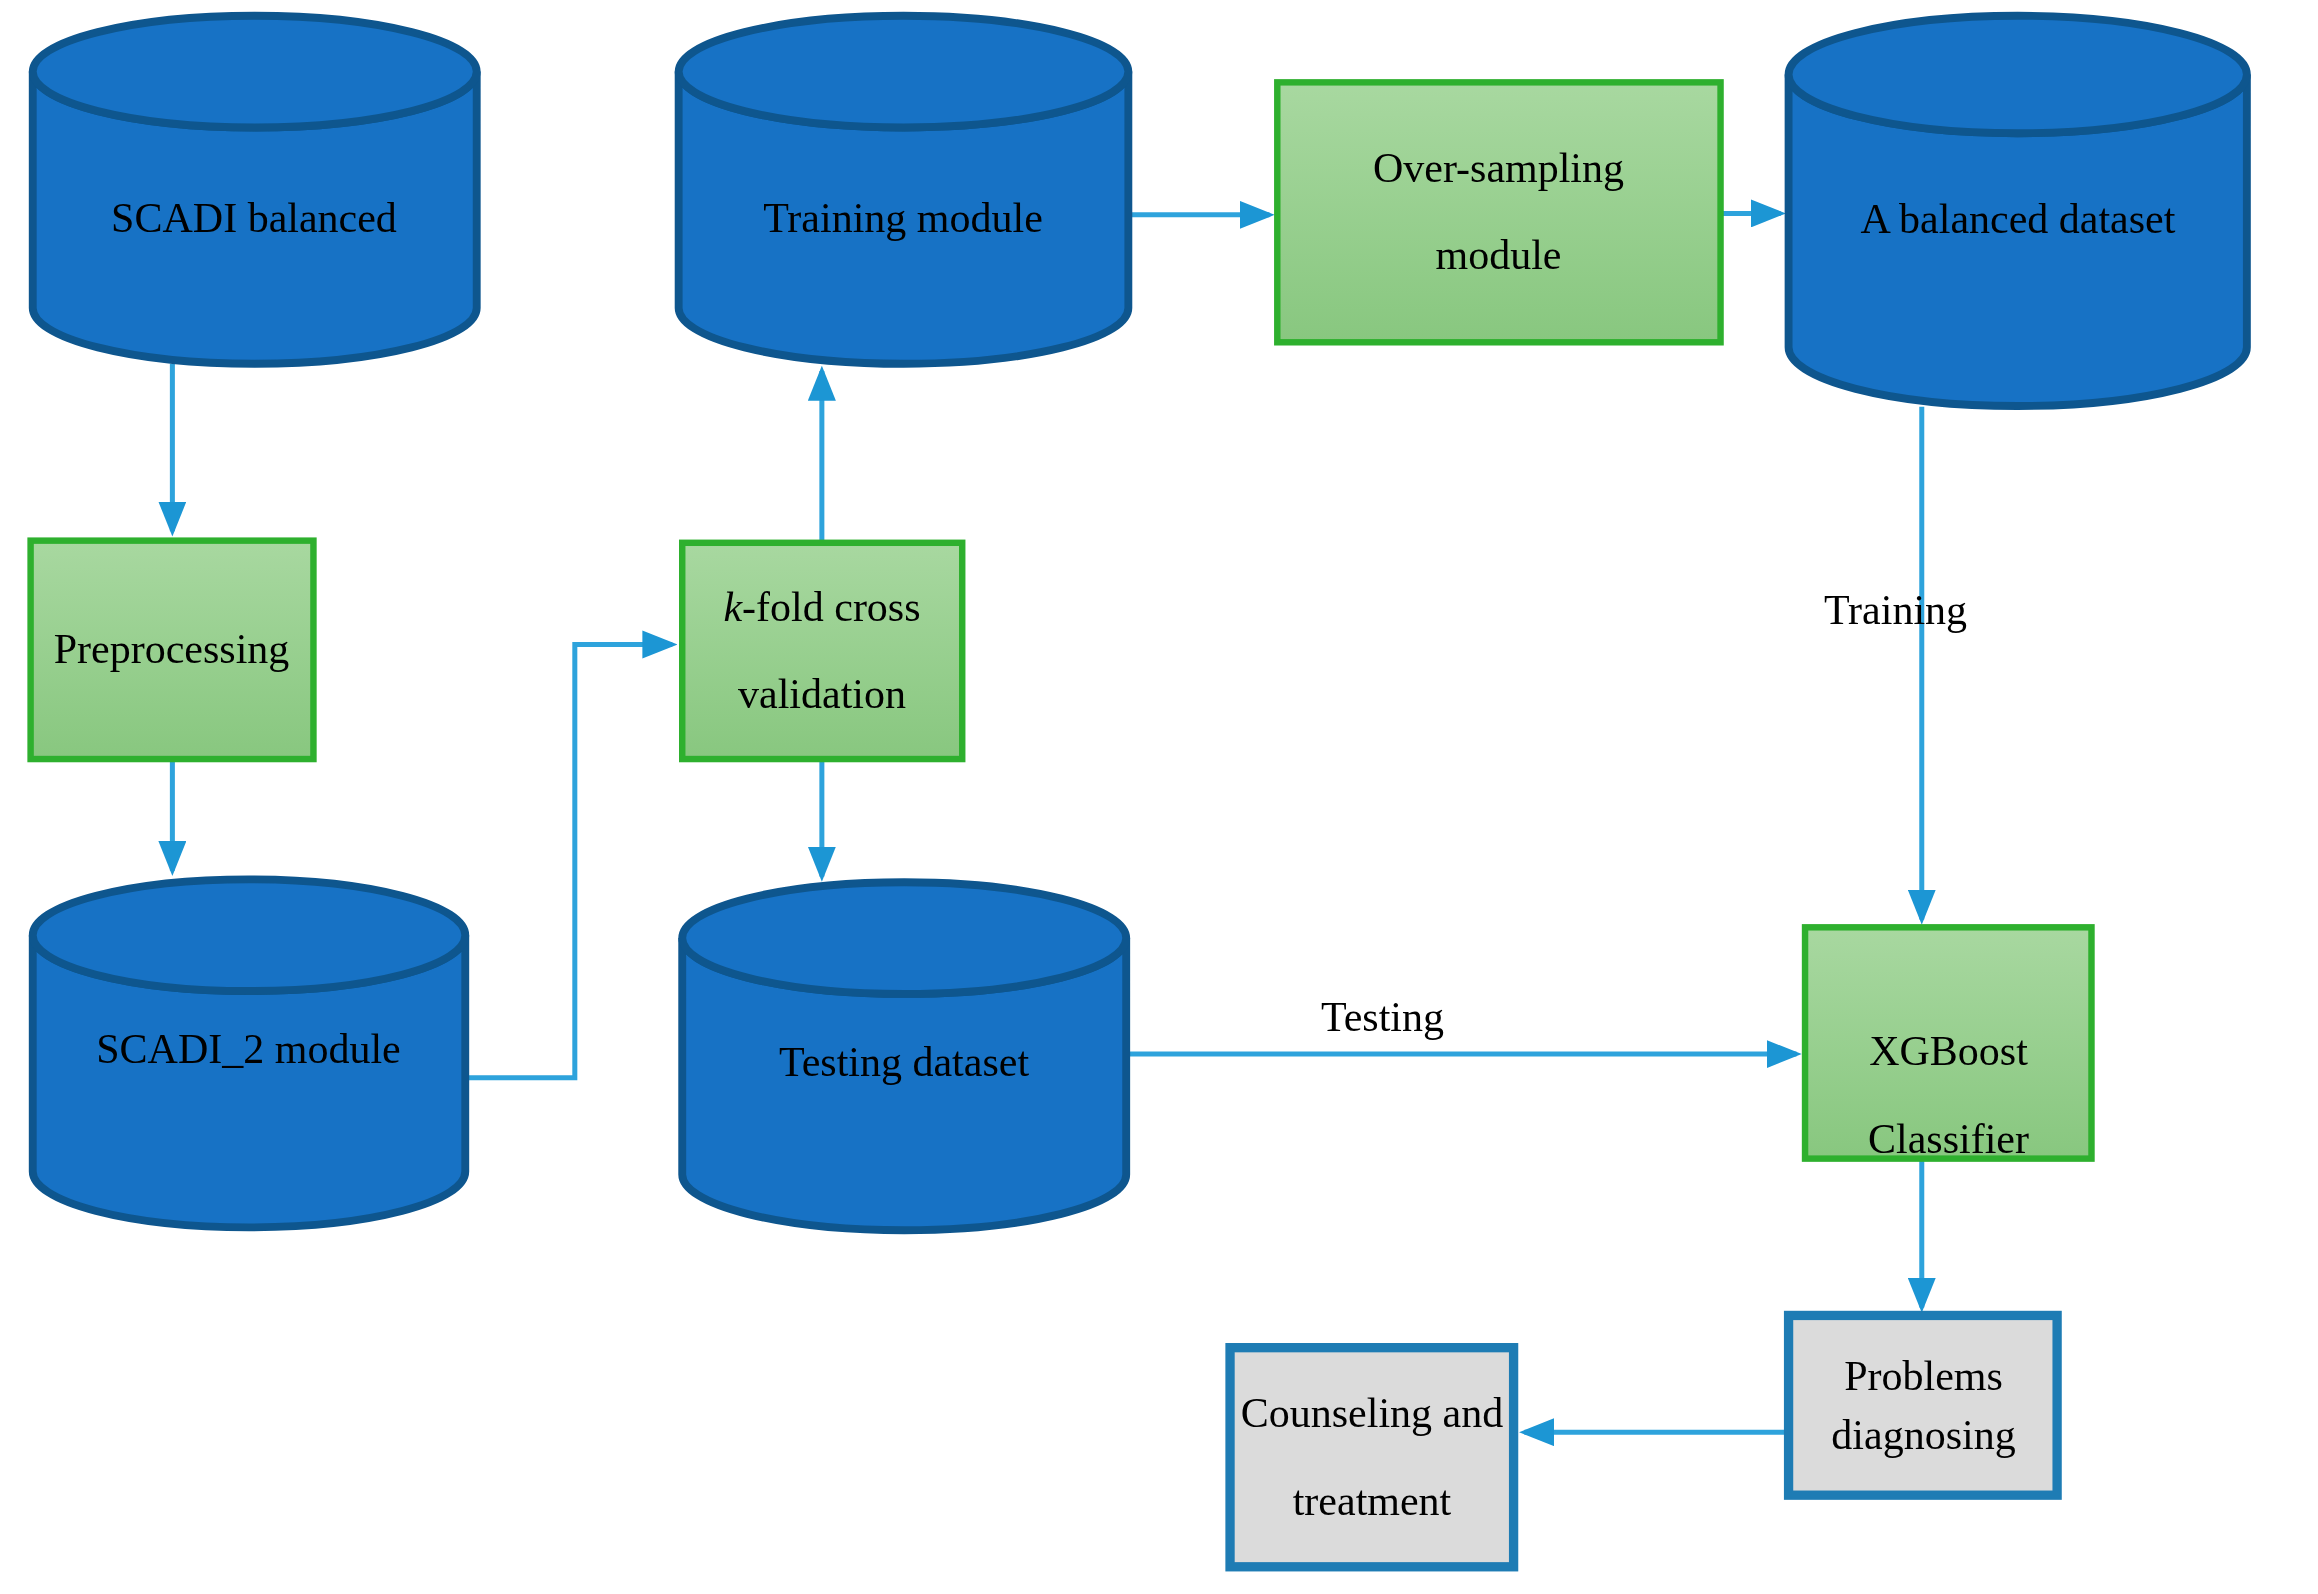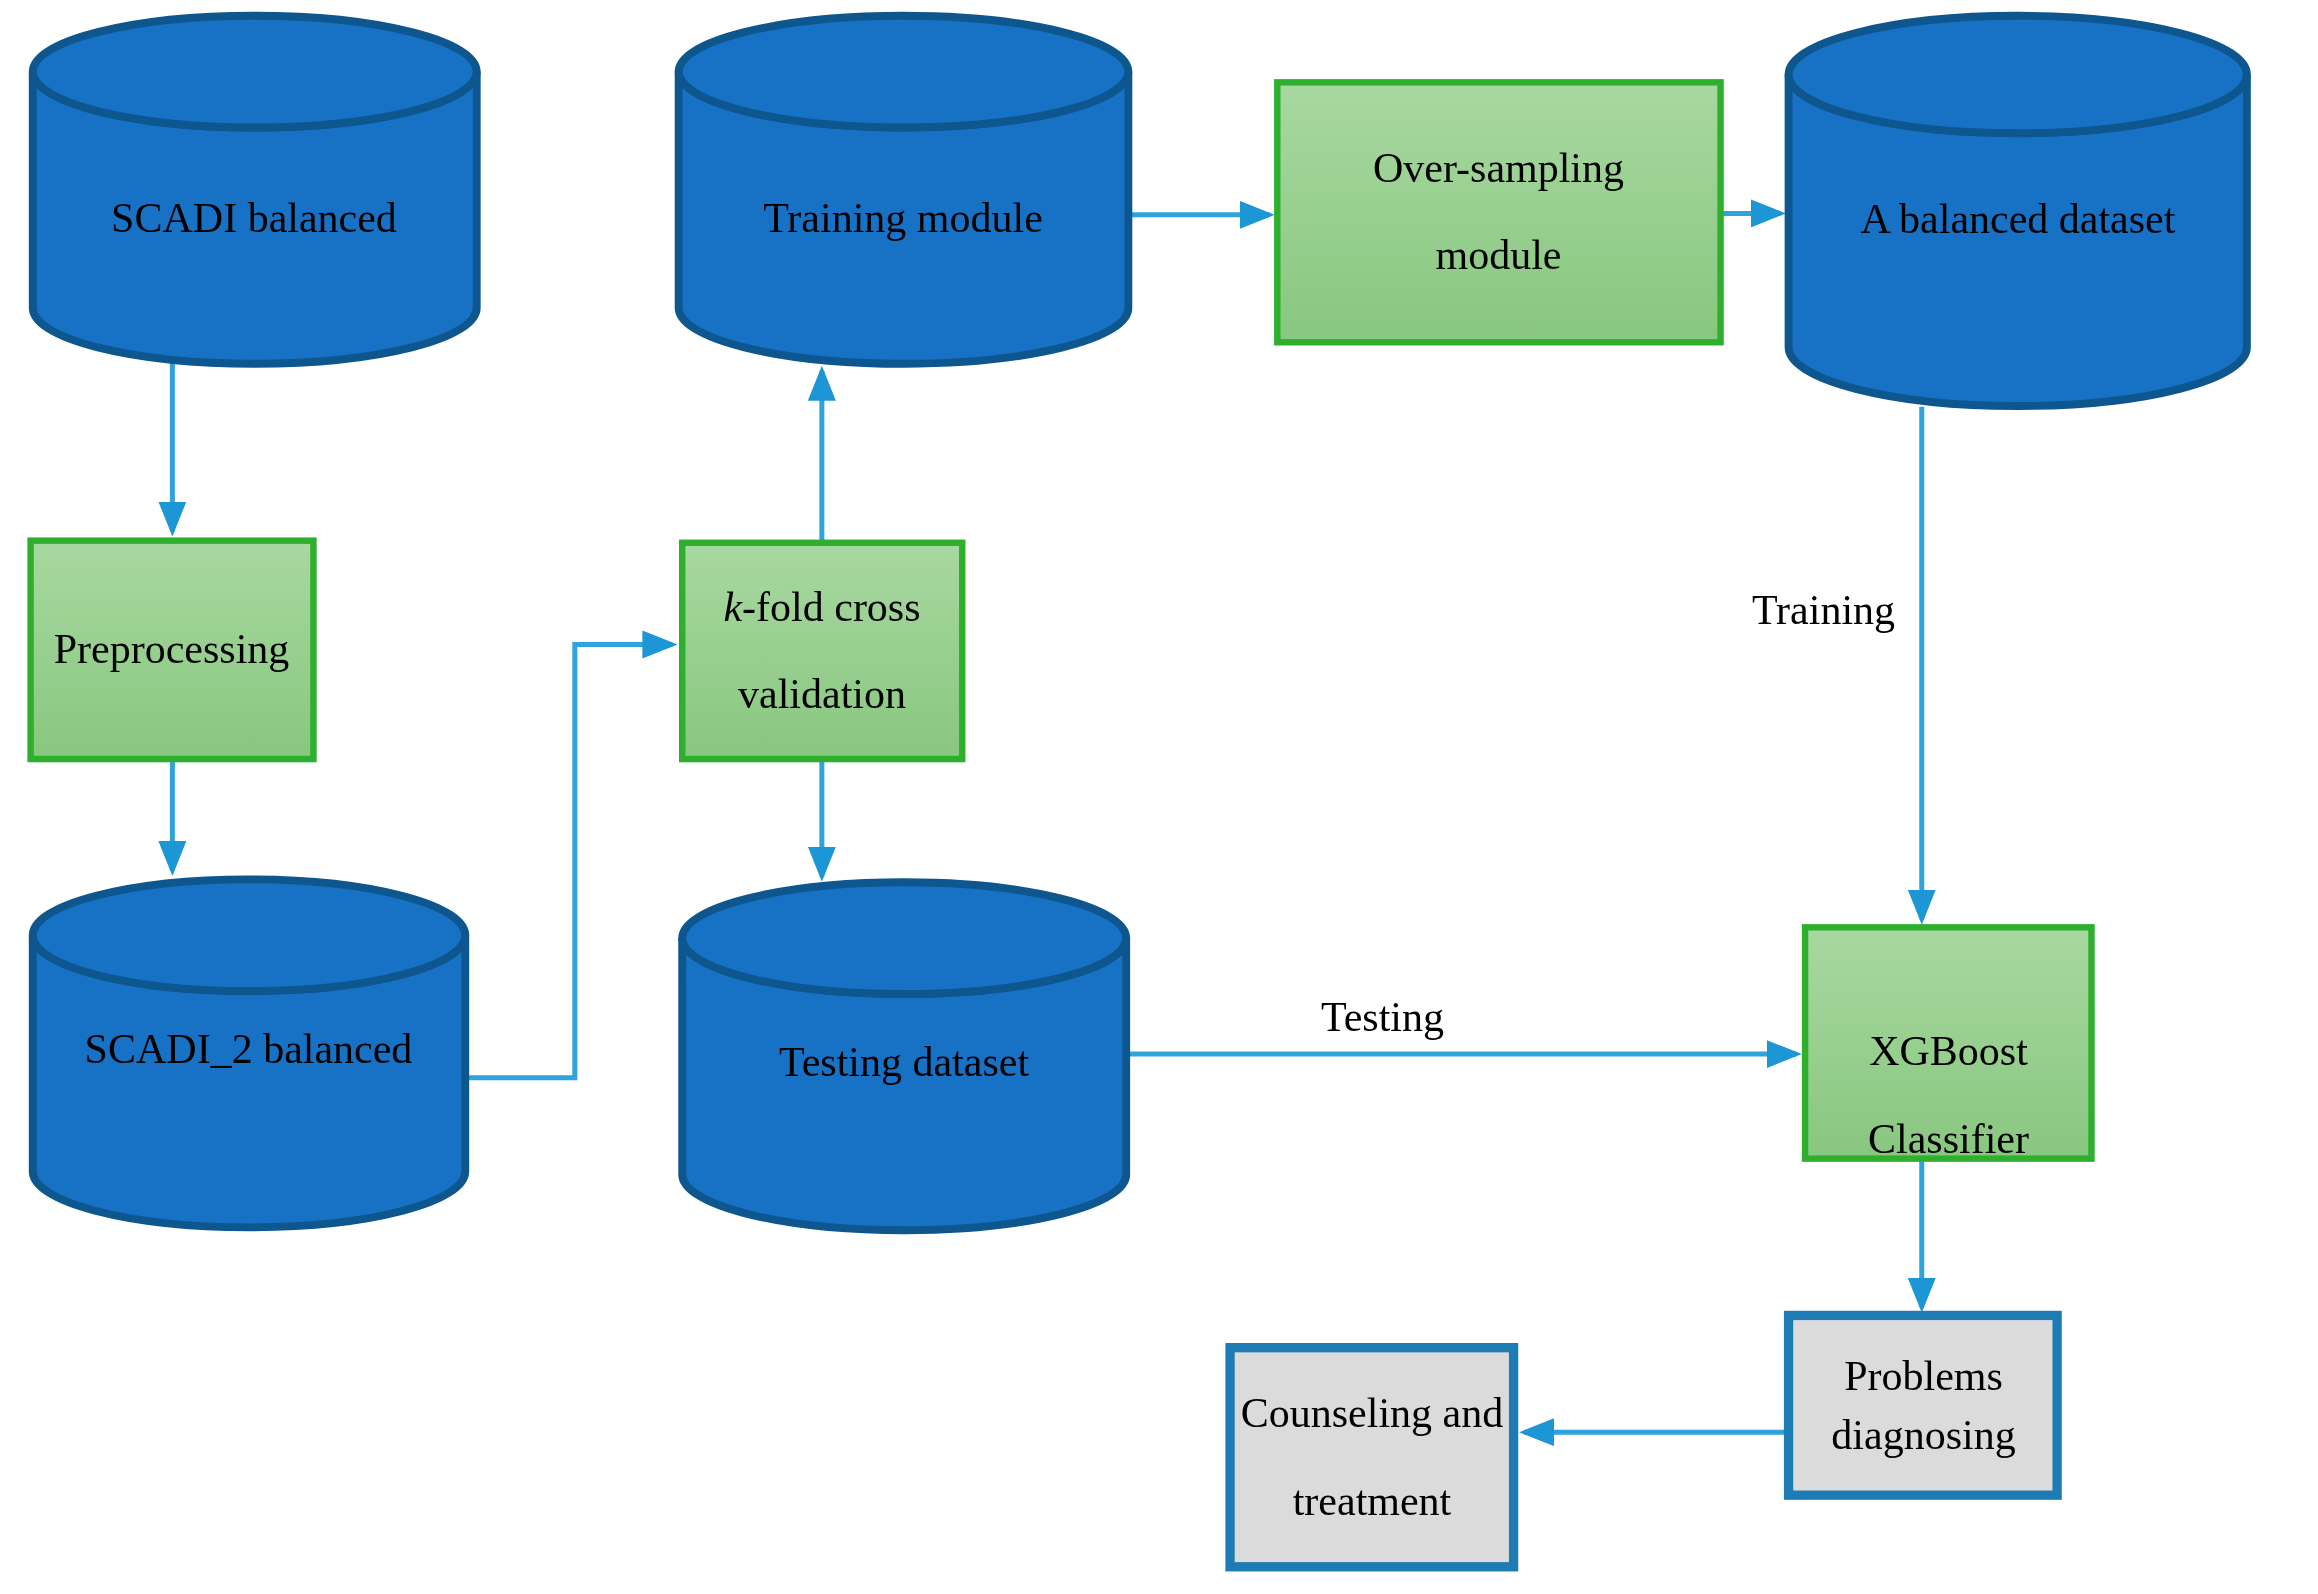--- a/index.html
+++ b/index.html
@@ -127,21 +127,21 @@
 
   <div class="label" style="left:678px; top:115px; width:450px; height:208px;">
     <div class="line">Training module</div>
   </div>
 
   <div class="label" style="left:1789px; top:112px; width:458px; height:215px;">
     <div class="line">A balanced dataset</div>
   </div>
 
   <div class="label" style="left:32px; top:946px; width:433px; height:208px;">
-    <div class="line">SCADI_2 balanced</div>
+    <div class="line">SCADI_2 module</div>
   </div>
 
   <div class="label" style="left:682px; top:960px; width:444px; height:205px;">
     <div class="line">Testing dataset</div>
   </div>
 
   <div class="label" style="left:30px; top:541px; width:283px; height:218px;">
     <div class="line">Preprocessing</div>
   </div>
 
@@ -163,18 +163,18 @@
   <div class="label" style="left:1789px; top:1316px; width:269px; height:180px; gap:11px;">
     <div class="line">Problems</div>
     <div class="line">diagnosing</div>
   </div>
 
   <div class="label" style="left:1230px; top:1348px; width:284px; height:219px; ">
     <div class="line">Counseling and</div>
     <div class="line">treatment</div>
   </div>
 
-  <div class="edge-label" style="left:1716px; top:587px; width:215px; height:46px;">Training</div>
+  <div class="edge-label" style="left:1788px; top:587px; width:215px; height:46px;">Training</div>
 
   <div class="edge-label" style="left:1275px; top:994px; width:215px; height:46px;">Testing</div>
 
 </div>
 
 
 </body></html>

